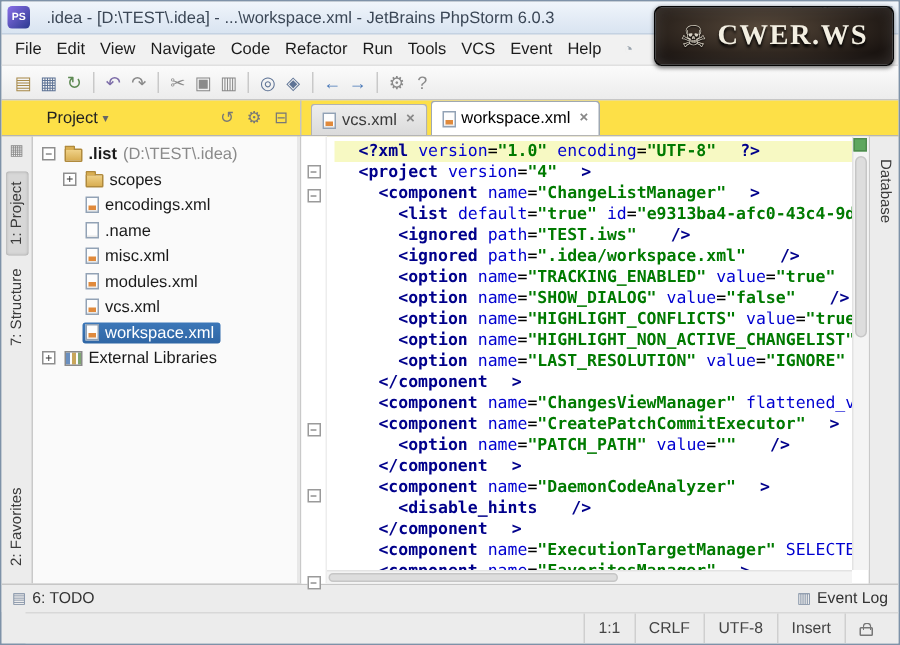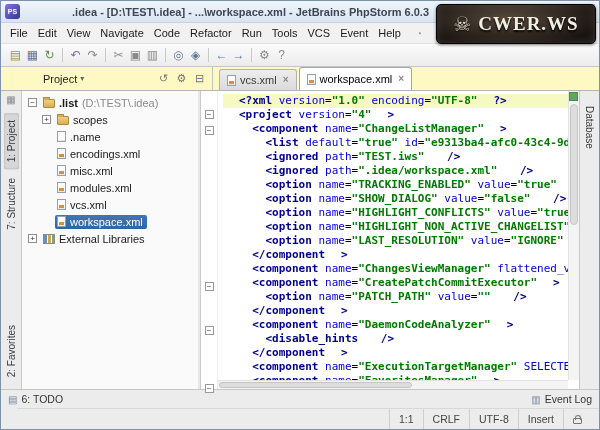--- a/index.html
+++ b/index.html
@@ -6,22 +6,22 @@
     font-family:"Liberation Sans",sans-serif;}
   *{box-sizing:border-box;}
   .window{position:relative;width:600px;height:430px;border:1px solid #7E92A8;background:#ECECEC;
     display:flex;flex-direction:column;overflow:hidden;}
 
   
   .titlebar{flex:0 0 22px;background:linear-gradient(#F0F5FB,#D9E4F1);border-bottom:1px solid #C4D2E2;
     display:flex;align-items:center;padding:0 4px;position:relative;}
   .app-icon{width:15px;height:15px;border-radius:3px;background:linear-gradient(135deg,#8A6FE8,#2B3A8F);
     color:#fff;font-size:7px;font-weight:bold;display:flex;align-items:center;justify-content:center;flex:0 0 15px;}
-  .title-text{position:absolute;left:30px;right:170px;text-align:right;font-size:11px;color:#3b4756;
-    white-space:nowrap;overflow:hidden;font-weight:bold;}
+  .title-text{position:absolute;left:30px;right:170px;text-align:left;font-size:11px;color:#3b4756;
+    white-space:nowrap;overflow:hidden;}
   .win-controls{margin-left:auto;display:flex;gap:2px;}
   .win-btn{width:21px;height:15px;font-size:9px;color:#51606f;border:1px solid #A9B6C6;
     background:linear-gradient(#FDFDFD,#E6EDF4);display:flex;align-items:center;justify-content:center;}
 
   
   .watermark{position:absolute;top:3px;right:3px;width:160px;height:40px;z-index:50;
     background:radial-gradient(ellipse at 45% 35%,#57493b,#191310 78%);
     border:1px solid #050505;border-radius:5px;box-shadow:0 1px 3px rgba(0,0,0,.55),inset 0 0 10px rgba(255,255,255,.14);
     display:flex;align-items:center;justify-content:center;gap:7px;}
   .wm-skull{color:#D8D2C4;font-size:20px;text-shadow:0 1px 1px #000;}
@@ -33,21 +33,21 @@
   .menu-item{font-size:11px;color:#1b1b1b;padding:2px 5px;white-space:nowrap;}
   .menu-gauge{margin-left:10px;color:#9aa4ae;font-size:10px;}
 
   
   .toolbar{flex:0 0 23px;background:linear-gradient(#FBFBFB,#ECECEC);border-bottom:1px solid #C6C6C6;
     display:flex;align-items:center;padding-left:6px;}
   .tb-icon{width:17px;height:17px;display:flex;align-items:center;justify-content:center;font-size:12px;}
   .tb-sep{width:1px;height:14px;background:#C9C9C9;margin:0 4px;}
 
   
-  .navrow{flex:0 0 24px;background:#fef9c3;border-bottom:1px solid #B5B5B5;display:flex;align-items:stretch;padding-left:12px;}
+  .navrow{flex:0 0 24px;background:#fde047;border-bottom:1px solid #B5B5B5;display:flex;align-items:stretch;}
   .proj-header{flex:0 0 200px;display:flex;align-items:center;padding:0 6px 0 30px;border-right:1px solid #C3C3C3;}
   .proj-label{font-size:11px;color:#222;}
   .proj-caret{font-size:8px;color:#666;margin-left:3px;}
   .proj-icons{margin-left:auto;display:flex;gap:5px;color:#777;font-size:11px;}
   .ph-icon{width:13px;text-align:center;}
   .tabs{display:flex;align-items:flex-end;padding-left:6px;flex:1;min-width:0;}
   .tab{display:flex;align-items:center;height:21px;padding:0 7px;margin-right:2px;font-size:11px;color:#3a3a3a;
     background:linear-gradient(#EDEDED,#DBDBDB);border:1px solid #B2B2B2;border-bottom:none;border-radius:3px 3px 0 0;}
   .tab.active{background:#FFFFFF;height:23px;color:#000;border-color:#9FA8B2;}
   .tab .ico-page{margin-right:4px;}
@@ -231,29 +231,29 @@
           <div class="tree-row" style="padding-left: 20px;">
             <span class="exp-box">+</span>
             <span class="node">
               <span class="ico-folder"></span>
               <span class="node-label">scopes</span>
             </span>
           </div>
           <div class="tree-row" style="padding-left: 20px;">
             <span class="exp-spacer"></span>
             <span class="node">
+              <span class="ico-page mark-xml"></span>
+              <span class="node-label">encodings.xml</span>
+            </span>
+          </div>
+          <div class="tree-row" style="padding-left: 20px;">
+            <span class="exp-spacer"></span>
+            <span class="node">
               <span class="ico-page"></span>
               <span class="node-label">.name</span>
-            </span>
-          </div>
-          <div class="tree-row" style="padding-left: 20px;">
-            <span class="exp-spacer"></span>
-            <span class="node">
-              <span class="ico-page mark-xml"></span>
-              <span class="node-label">encodings.xml</span>
             </span>
           </div>
           <div class="tree-row" style="padding-left: 20px;">
             <span class="exp-spacer"></span>
             <span class="node">
               <span class="ico-page mark-xml"></span>
               <span class="node-label">misc.xml</span>
             </span>
           </div>
           <div class="tree-row" style="padding-left: 20px;">

